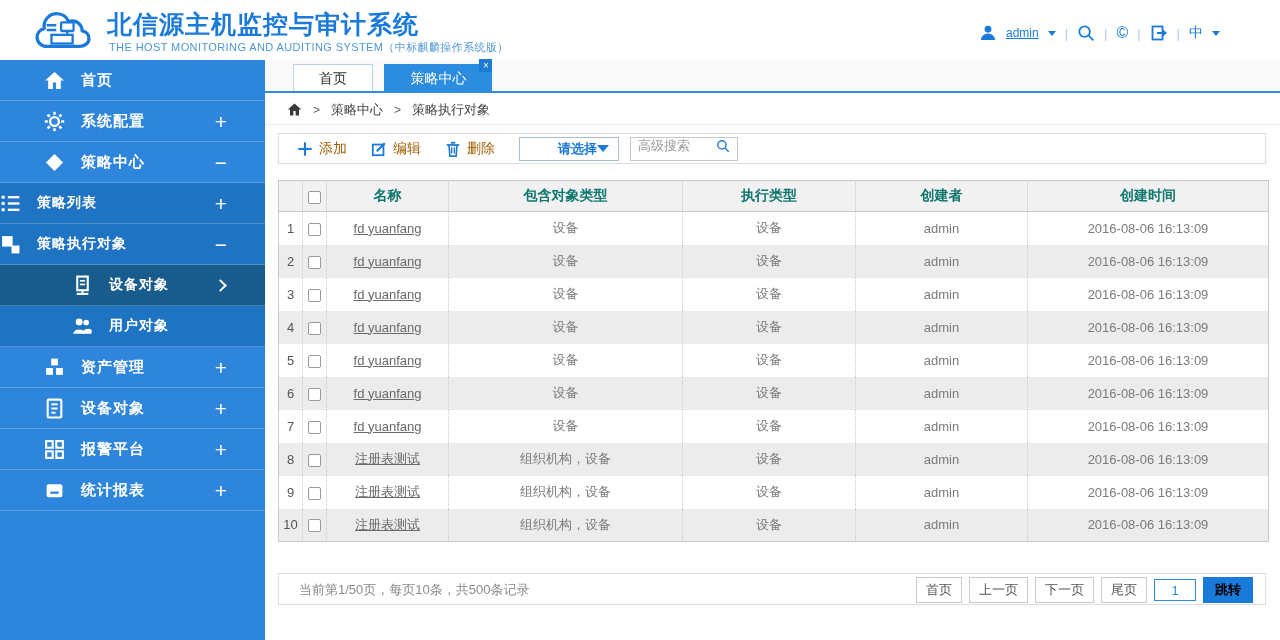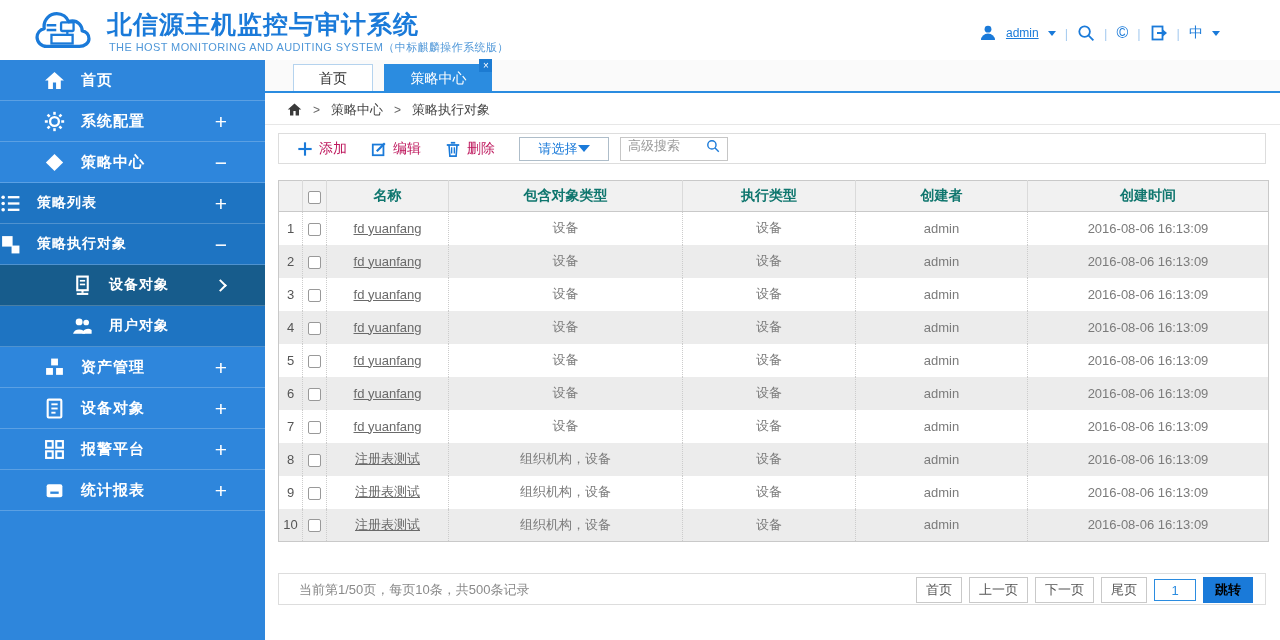--- a/index.html
+++ b/index.html
@@ -52,25 +52,25 @@
   .breadcrumb { position:absolute; left:265px; top:95px; width:1015px; height:30px; background:#fff;
     border-bottom:1px solid #e7e7e7; display:flex; align-items:center; padding-left:22px;
     font-size:13px; color:#444; gap:11px; }
   .bc-home { width:15px; height:15px; color:#3a3a3a; cursor:pointer; }
   .bc-sep { color:#666; font-size:12px; }
   .bc-link { cursor:pointer; }
 
   
   .toolbar { position:absolute; left:278px; top:133px; width:988px; height:31px; background:#fff;
     border:1px solid #ddd; display:flex; align-items:center; padding-left:18px; }
-  .tool-btn { display:flex; align-items:center; gap:6px; color:#be185d; font-size:14px;
+  .tool-btn { display:flex; align-items:center; gap:6px; color:#a16207; font-size:14px;
     margin-right:24px; cursor:pointer; background:none; border:none; }
   .ticon { width:16px; height:16px; color:#1a7ad9; }
-  .select-box { width:90px; height:24px; border:1px solid #aebdc9; display:flex; align-items:center;
-    justify-content:center; padding:0 9px; color:#1a7ad9; font-size:13px; font-weight:normal;
+  .select-box { width:100px; height:24px; border:1px solid #aebdc9; display:flex; align-items:center;
+    justify-content:flex-end; padding:0 9px; color:#1a7ad9; font-size:13px; font-weight:bold;
     margin-right:11px; cursor:pointer; background:#fff; }
   .select-caret { width:0; height:0; border-left:6px solid transparent; border-right:6px solid transparent;
     border-top:7px solid #1a7ad9; }
   .search-box { width:108px; height:24px; border:1px solid #c6c6c6; display:flex; align-items:flex-start;
     padding:0 7px; background:#fff; }
   .search-box input { border:none; outline:none; width:78px; font-size:13px; color:#666;
     font-family:inherit; }
   .search-box input::placeholder { color:#9a9a9a; }
   .sicon-search { width:16px; height:16px; color:#1a7ad9; cursor:pointer; }
 

